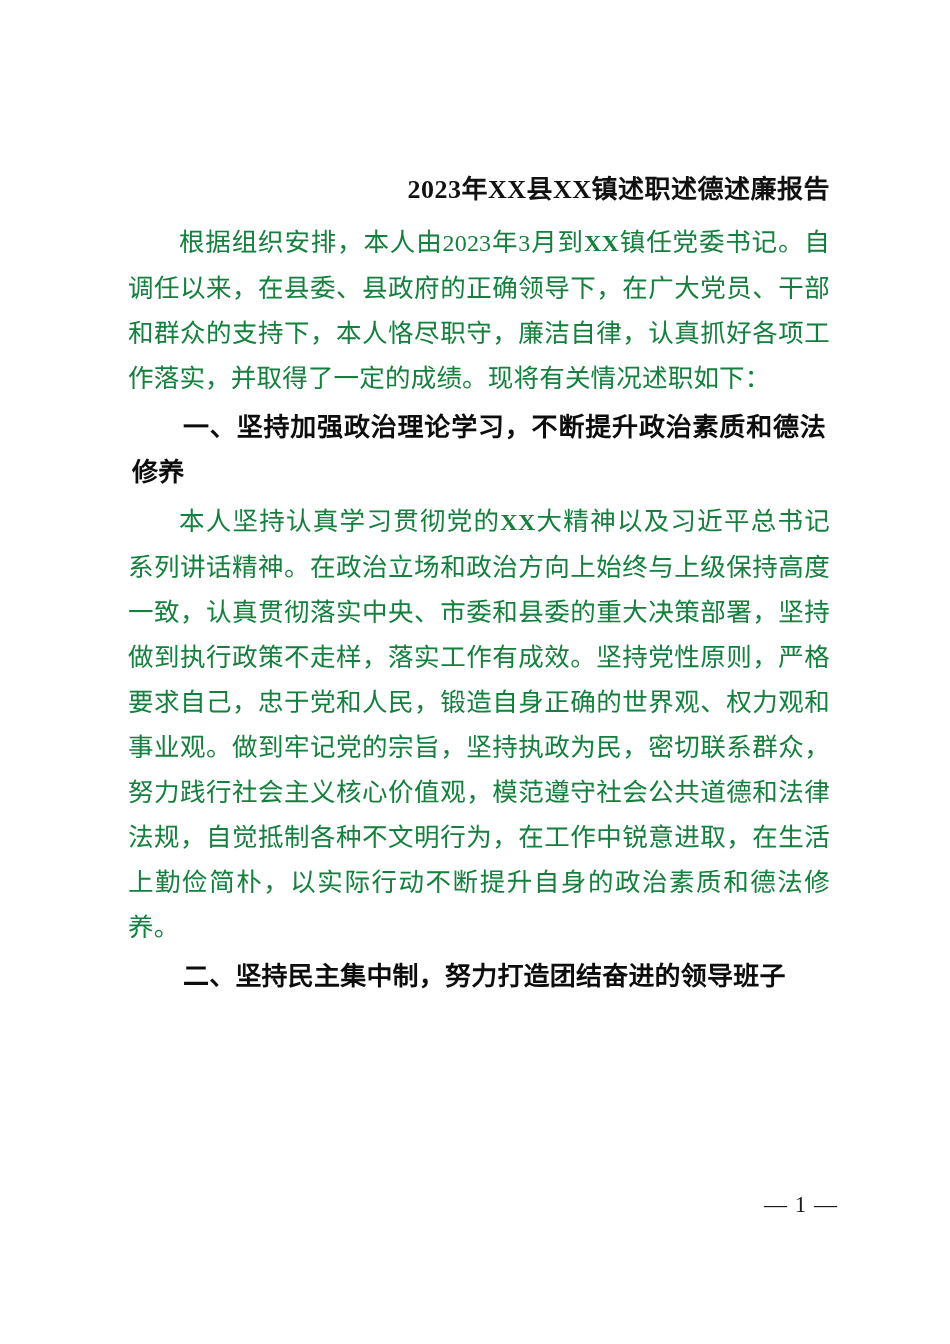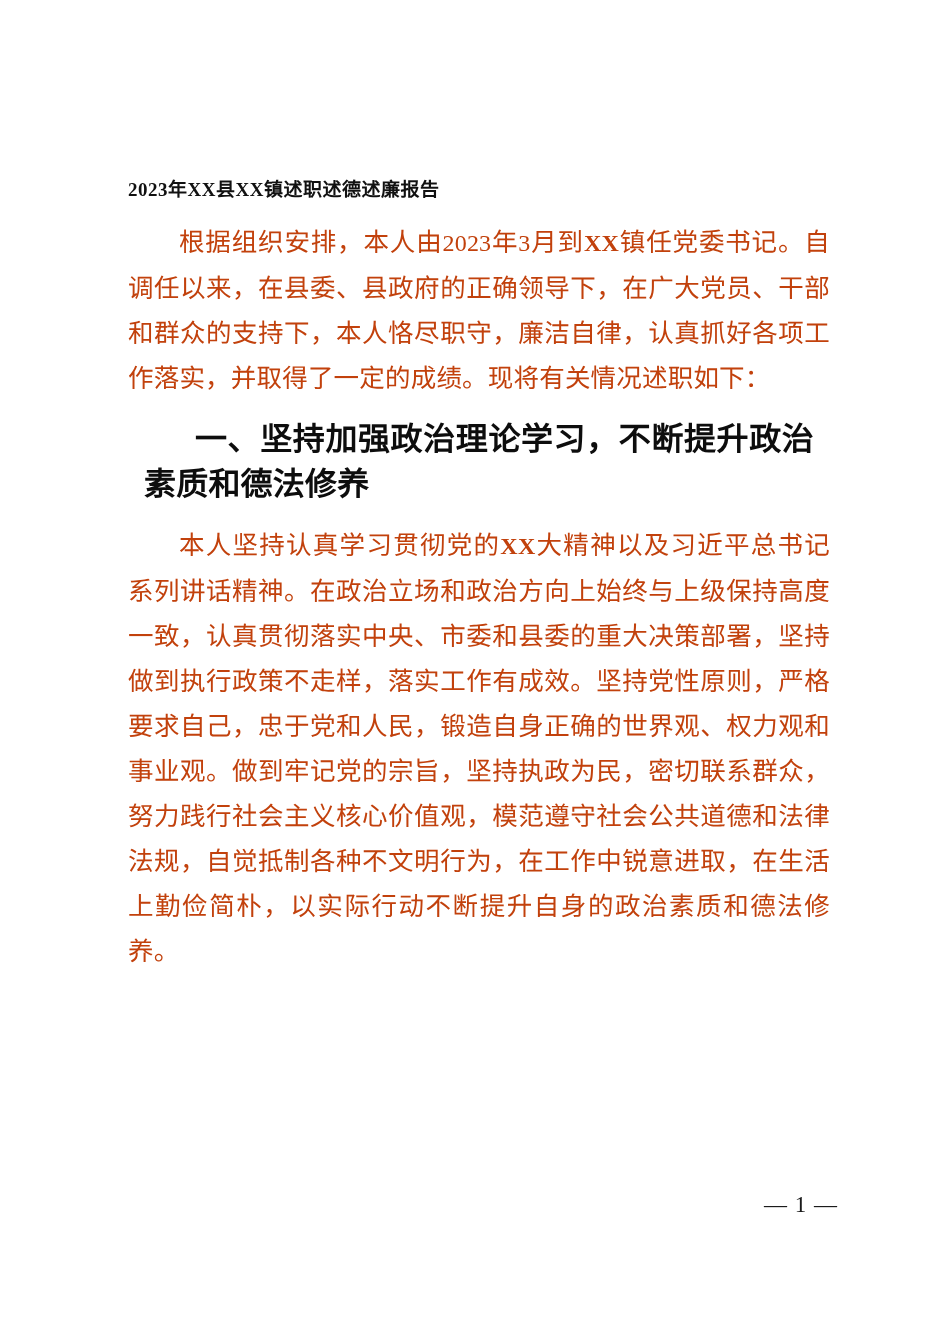--- a/index.html
+++ b/index.html
@@ -22,52 +22,52 @@
   .doc-body {
     position: absolute;
     left: 128px;
     top: 168px;
     width: 702px;
   }
 
   .doc-title {
     font-family: "Liberation Serif", "DejaVu Serif", serif;
     font-weight: bold;
-    font-size: 19px;
+    font-size: 26px;
     line-height: 44px;
-    text-align: left;
+    text-align: right;
     color: #111111;
     letter-spacing: 0.5px;
     margin: 0 0 8px 0;
     white-space: nowrap;
   }
 
   .doc-para {
     font-family: "DejaVu Serif", "Liberation Serif", serif;
     font-size: 25.5px;
     line-height: 45px;
-    color: #c2410c;
+    color: #15803d;
     text-align: justify;
     text-justify: inter-ideograph;
     text-indent: 51px;
     margin: 0;
     font-weight: 350;
     letter-spacing: 0.2px;
   }
 
   .doc-heading {
     font-family: "Liberation Sans", "DejaVu Sans", sans-serif;
     font-weight: bold;
-    font-size: 32px;
+    font-size: 26px;
     line-height: 45px;
     color: #0d0d0d;
     text-align: justify;
     text-justify: inter-ideograph;
     text-indent: 51px;
-    margin: 16px;
+    margin: 4px;
     letter-spacing: 0.2px;
   }
 
   
   .lat {
     font-family: "Liberation Serif", "DejaVu Serif", serif;
     font-weight: bold;
     font-size: 24px;
     letter-spacing: 0.3px;
   }
@@ -100,19 +100,20 @@
   <div class="doc-body">
 
     <h1 class="doc-title">2023年XX县XX镇述职述德述廉报告</h1>
 
     <p class="doc-para">根据组织安排，本人由<span class="num">2023</span>年<span class="num">3</span>月到<span class="lat">XX</span>镇任党委书记。自调任以来，在县委、县政府的正确领导下，在广大党员、干部和群众的支持下，本人恪尽职守，廉洁自律，认真抓好各项工作落实，并取得了一定的成绩。现将有关情况述职如下：</p>
 
     <p class="doc-heading">一、坚持加强政治理论学习，不断提升政治素质和德法修养</p>
 
     <p class="doc-para">本人坚持认真学习贯彻党的<span class="lat">XX</span>大精神以及习近平总书记系列讲话精神。在政治立场和政治方向上始终与上级保持高度一致，认真贯彻落实中央、市委和县委的重大决策部署，坚持做到执行政策不走样，落实工作有成效。坚持党性原则，严格要求自己，忠于党和人民，锻造自身正确的世界观、权力观和事业观。做到牢记党的宗旨，坚持执政为民，密切联系群众，努力践行社会主义核心价值观，模范遵守社会公共道德和法律法规，自觉抵制各种不文明行为，在工作中锐意进取，在生活上勤俭简朴，以实际行动不断提升自身的政治素质和德法修养。</p>
 
+    <p class="doc-heading">二、坚持民主集中制，努力打造团结奋进的领导班子</p>
 
 
   </div>
 
   <div class="page-footer">— 1 —</div>
 
 </div>
 
 </body></html>

